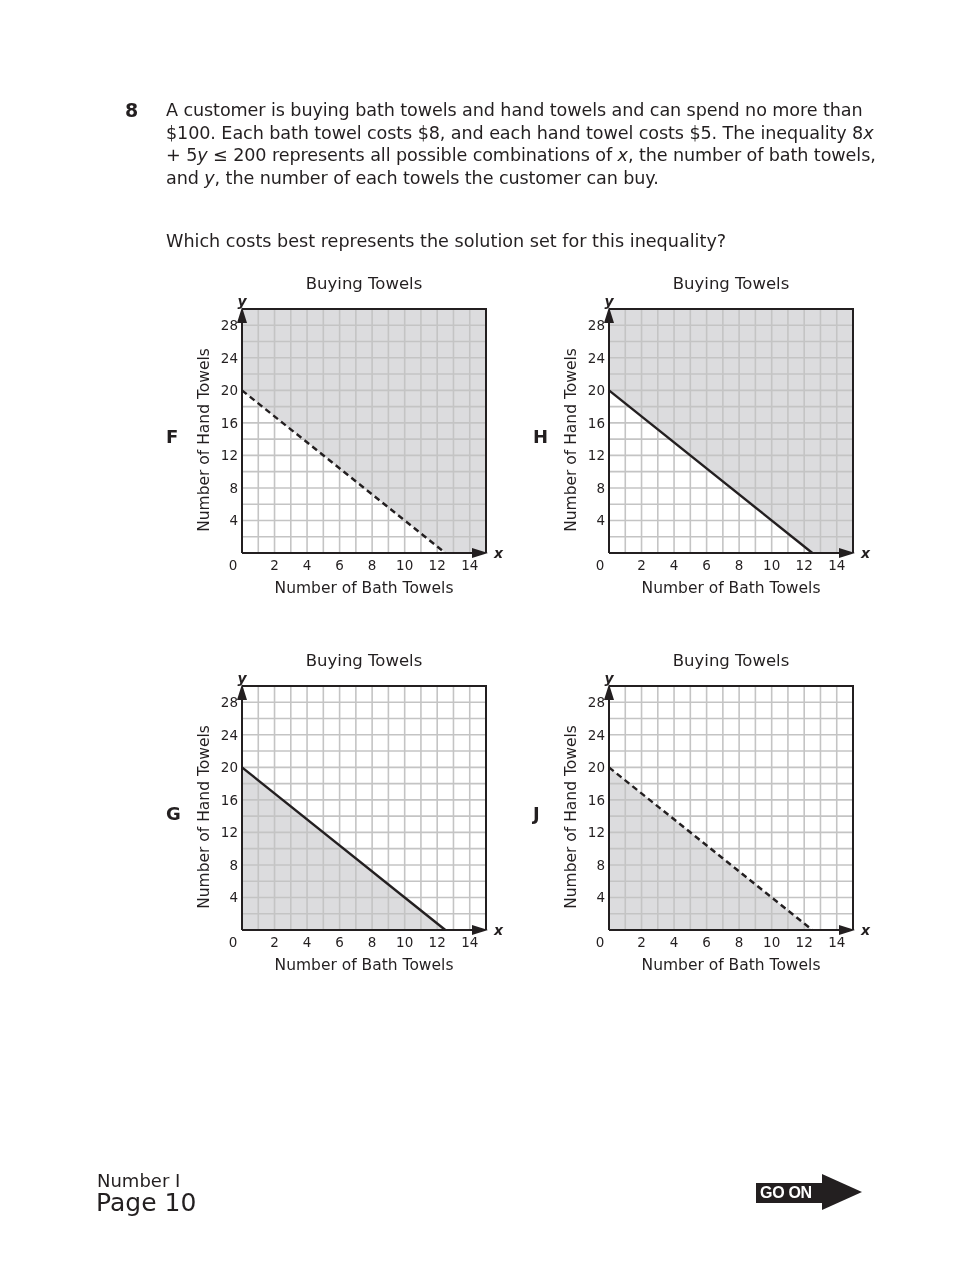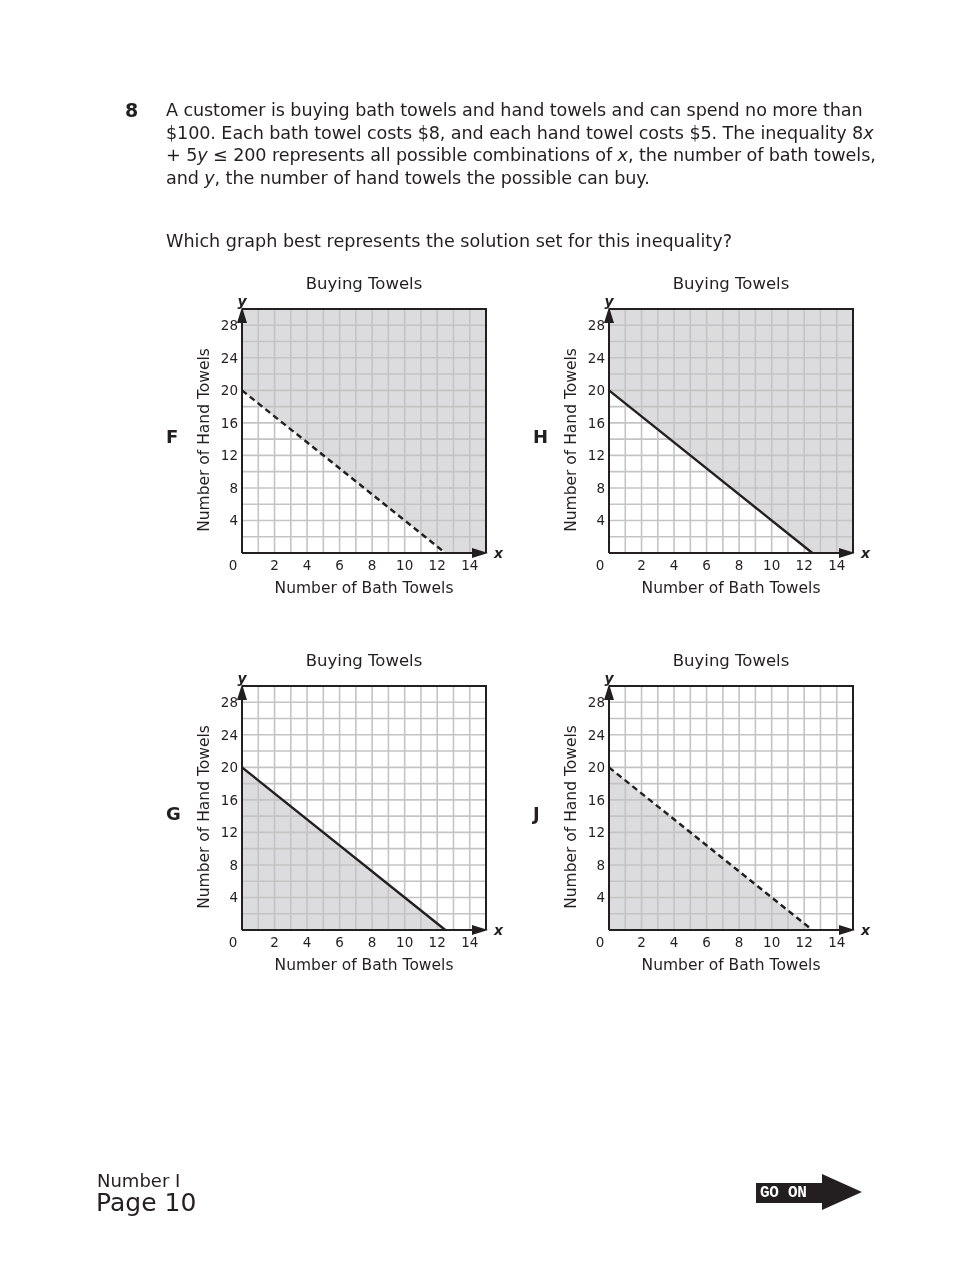--- a/index.html
+++ b/index.html
@@ -9,32 +9,32 @@
   .stem { position:absolute; left:166px; top:99px; width:720px; font-size:17.6px; line-height:22.5px; letter-spacing:-0.1px; }
   .stem i { font-style:italic; }
   .prompt { position:absolute; left:166px; top:231px; font-size:17.6px; }
   .graph { position:absolute; width:360px; height:340px; }
   .graph svg { position:absolute; left:0; top:0; overflow:visible; }
   .footer-subject { position:absolute; left:97px; top:1170px; font-size:18px; }
   .footer-page { position:absolute; left:96px; top:1188px; font-size:25px; }
   .goon { position:absolute; left:756px; top:1174px; width:106px; height:37px; }
   .goon .bar { position:absolute; left:0; top:9px; width:68px; height:20px; background:#231f20; }
   .goon .label { position:absolute; left:4px; top:9px; height:20px; line-height:20px; color:#fff;
-                 font-family:Liberation Mono, monospace; font-weight:bold; font-size:16px; letter-spacing:-0.3px; }
+                 font-family:Liberation Sans, sans-serif; font-weight:bold; font-size:16px; letter-spacing:-0.3px; }
   .goon .tri { position:absolute; left:66px; top:0; width:0; height:0;
                border-top:18px solid transparent; border-bottom:18px solid transparent; border-left:40px solid #231f20; }
 </style>
 </head>
 <body>
 
 <div class="qnum">8</div>
 <div class="stem">
-  <span>A customer is buying bath towels and hand towels and can spend no more than $100. Each bath towel costs $8, and each hand towel costs $5. The inequality 8</span><i>x</i><span> + 5</span><i>y</i><span> ≤ 200 represents all possible combinations of </span><i>x</i><span>, the number of bath towels, and </span><i>y</i><span>, the number of hand towels the possible can buy.</span>
+  <span>A customer is buying bath towels and hand towels and can spend no more than $100. Each bath towel costs $8, and each hand towel costs $5. The inequality 8</span><i>x</i><span> + 5</span><i>y</i><span> ≤ 200 represents all possible combinations of </span><i>x</i><span>, the number of bath towels, and </span><i>y</i><span>, the number of each towels the customer can buy.</span>
 </div>
-<div class="prompt">Which graph best represents the solution set for this inequality?</div>
+<div class="prompt">Which costs best represents the solution set for this inequality?</div>
 
 <div class="graph" id="g0" style="left:160px; top:270px;">
     <svg width="360" height="340">
       <polygon points="82,39 326,39 326,283 285.33333333333337,283 82,120.33333333333334" fill="#dcdcde"></polygon>
       <line x1="98.26666666666667" y1="39" x2="98.26666666666667" y2="283" stroke="#c4c4c4" stroke-width="1.6"></line>
       <line x1="114.53333333333333" y1="39" x2="114.53333333333333" y2="283" stroke="#c4c4c4" stroke-width="1.6"></line>
       <line x1="130.8" y1="39" x2="130.8" y2="283" stroke="#c4c4c4" stroke-width="1.6"></line>
       <line x1="147.06666666666666" y1="39" x2="147.06666666666666" y2="283" stroke="#c4c4c4" stroke-width="1.6"></line>
       <line x1="163.33333333333331" y1="39" x2="163.33333333333331" y2="283" stroke="#c4c4c4" stroke-width="1.6"></line>
       <line x1="179.60000000000002" y1="39" x2="179.60000000000002" y2="283" stroke="#c4c4c4" stroke-width="1.6"></line>

